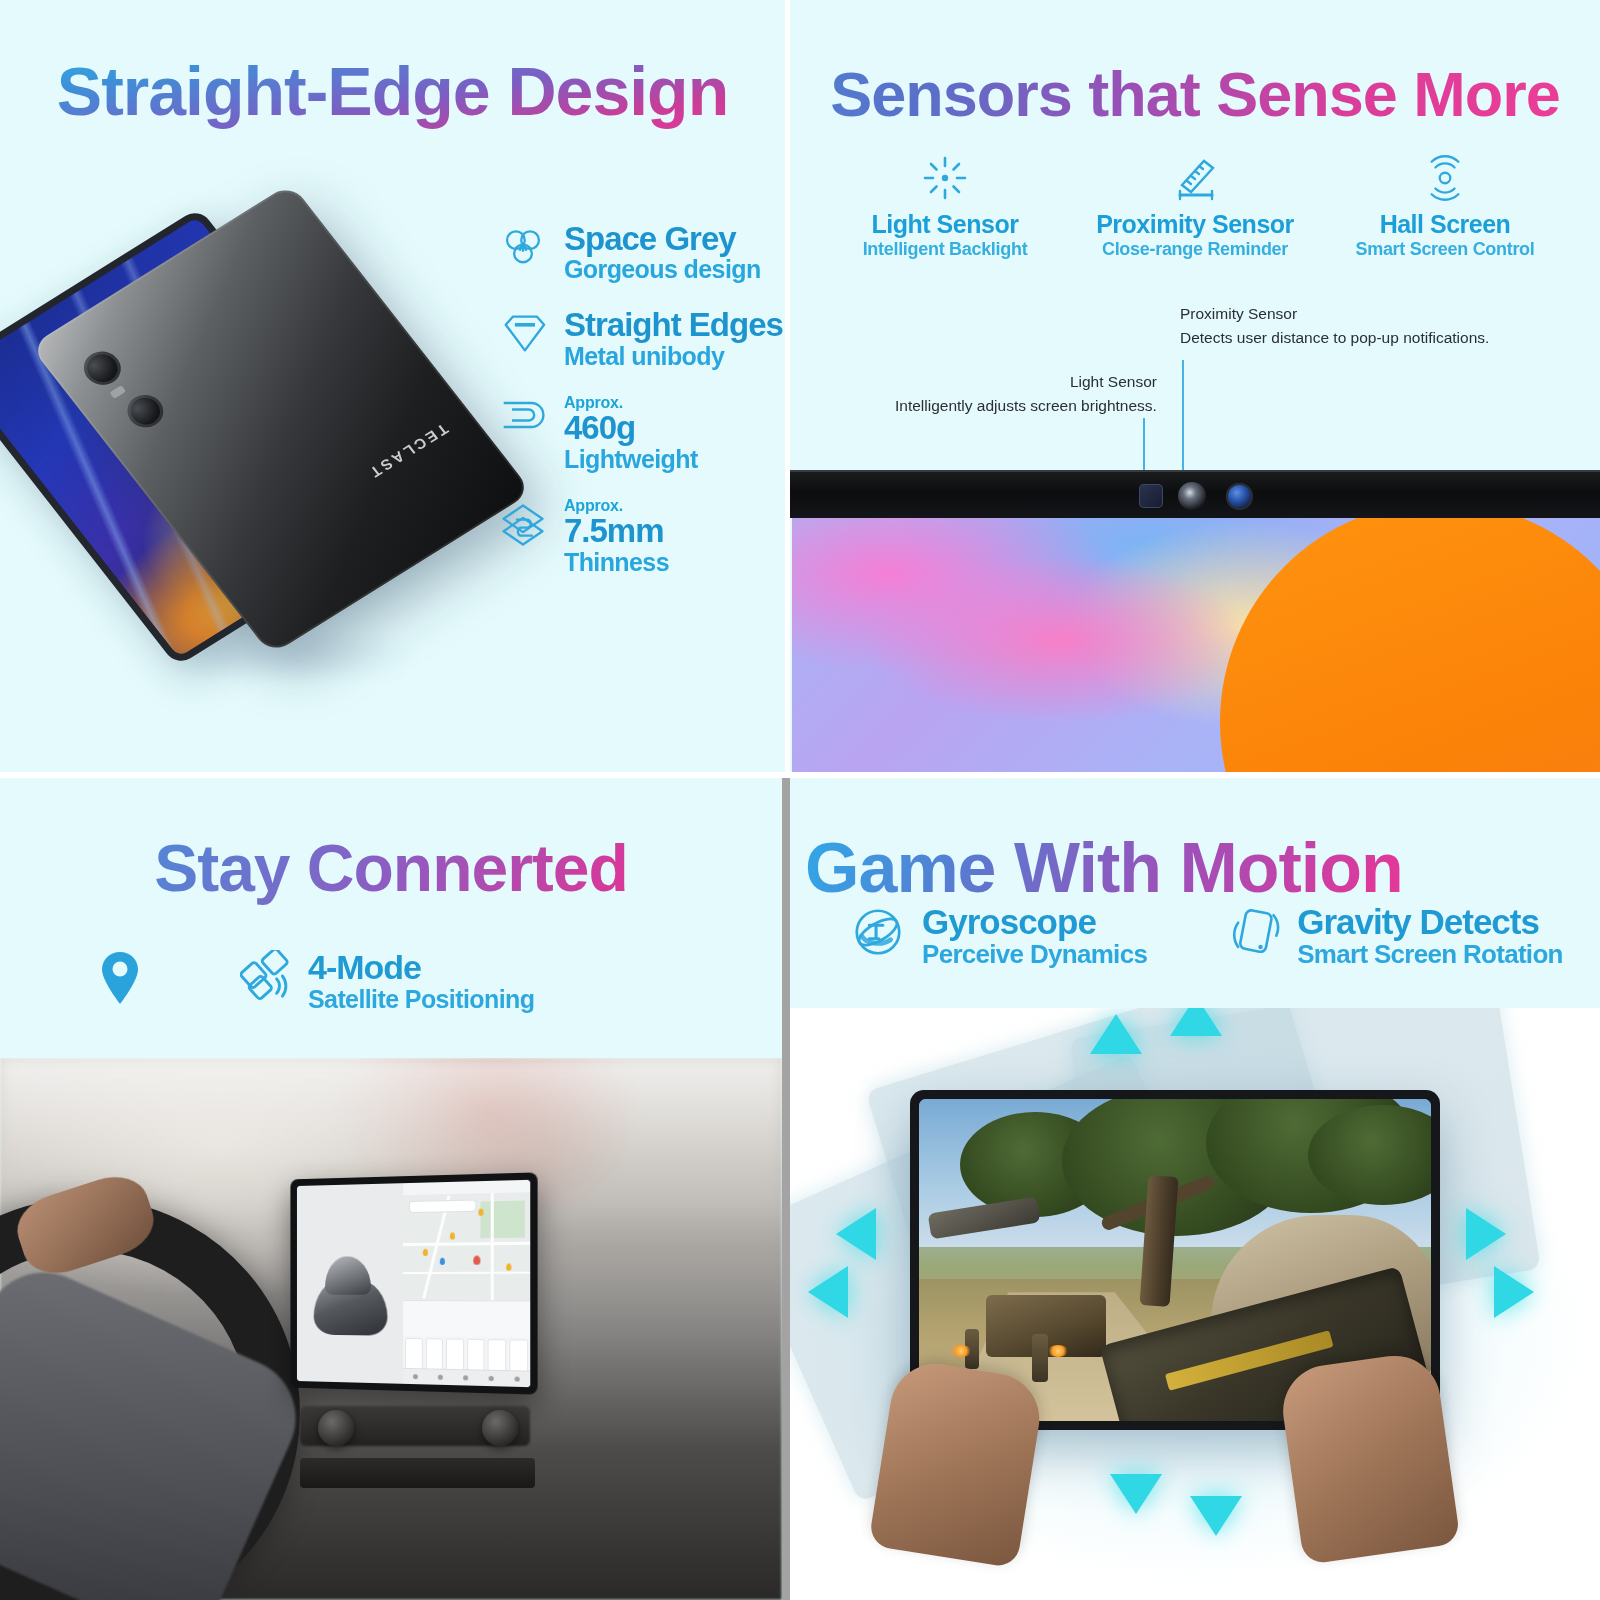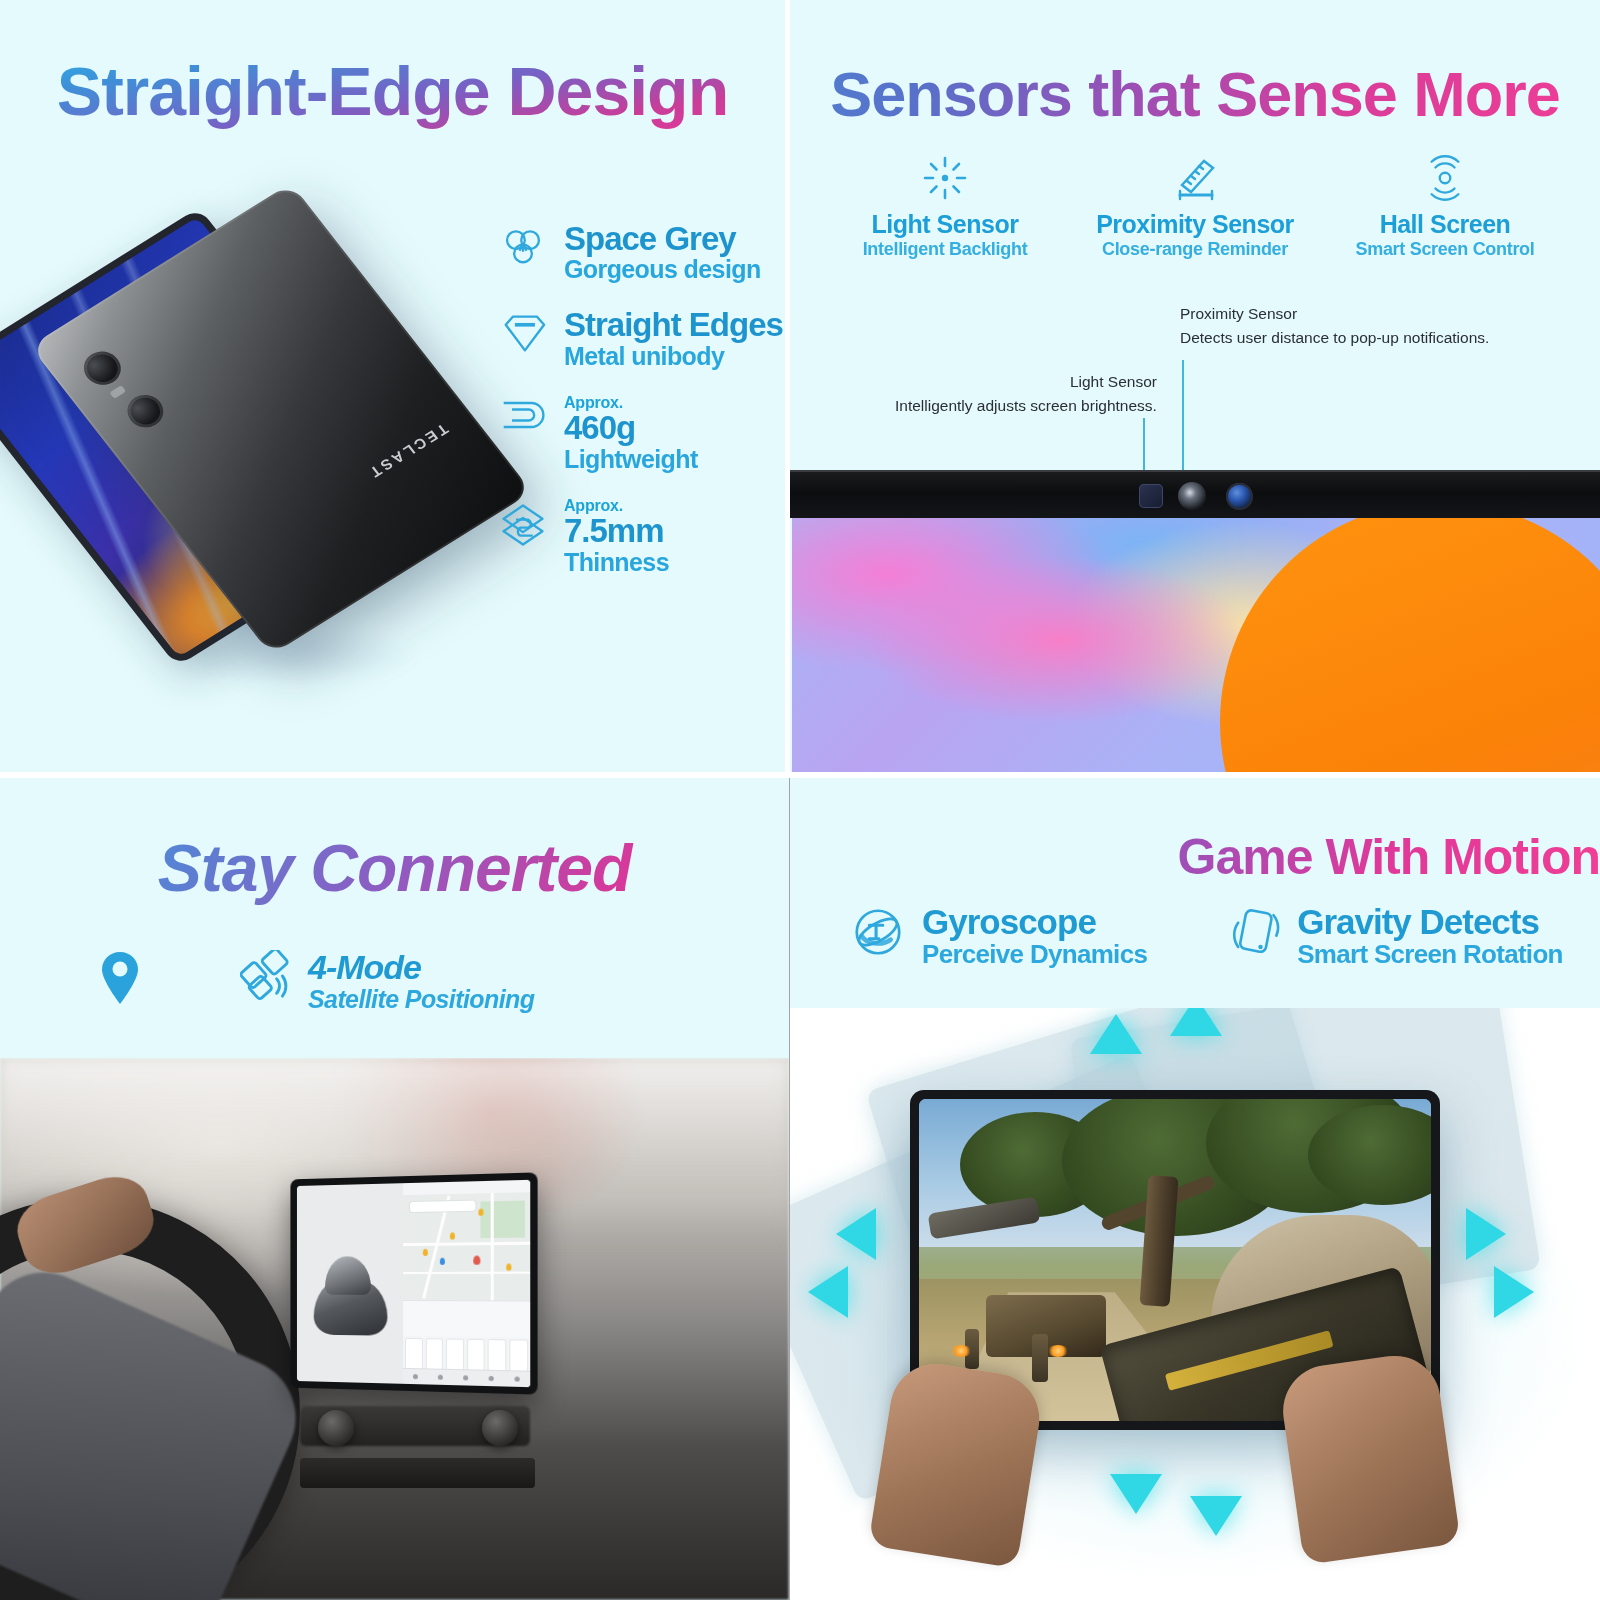--- a/index.html
+++ b/index.html
@@ -13,21 +13,21 @@
     width:1600px; height:1600px;
     display:grid;
     grid-template-columns:790px 810px;
     grid-template-rows:778px 822px;
     gap:0;
     background:#ffffff;
   }
   .panel { position:relative; overflow:hidden; background:#e4fafc; }
   .p-tl { border-right:5px solid #fff; border-bottom:6px solid #fff; }
   .p-tr { border-bottom:6px solid #fff; }
-  .p-bl { border-right:1px solid #a3a3a3;font-style:italic; }
+  .p-bl { border-right:8px solid #a3a3a3; }
 
   
   .heading {
     font-weight:bold;
     letter-spacing:-1px;
     -webkit-background-clip:text;
     background-clip:text;
     color:transparent;
     -webkit-text-fill-color:transparent;
     white-space:nowrap;
@@ -42,21 +42,21 @@
     text-align:center; font-size:63px;
     background-image:linear-gradient(100deg,#4f7fd0 0%,#5a6fc9 18%,#9b4fb5 42%,#d93d9a 68%,#ef3d96 100%);
   }
   .h-bl {
     position:absolute; left:0; right:0; top:52px;
     text-align:center; font-size:66px;
     background-image:linear-gradient(120deg,#39a8e6 0%,#5b7fd2 25%,#8e5cc2 50%,#d6399a 78%,#ee3d93 100%);
   }
   .h-br {
     position:absolute; left:15px; right:0; top:50px;
-    text-align:right; font-size:50px;
+    text-align:left; font-size:70px;
     background-image:linear-gradient(115deg,#2fa9e8 0%,#5a79d0 22%,#a04fb8 48%,#e0389a 72%,#f03f95 100%);
   }
 
   
   .spec-list { position:absolute; left:500px; top:222px; width:290px; }
   .spec-row { display:flex; align-items:flex-start; margin-bottom:26px; }
   .spec-ico { width:52px; min-width:52px; margin-right:12px; padding-top:4px; }
   .spec-txt { line-height:1.04; }
   .spec-approx { font-size:16px; font-weight:bold; color:#1ba4da; letter-spacing:-.2px; }
   .spec-main { font-size:33px; font-weight:bold; color:#1e94cf; letter-spacing:-1px; }

